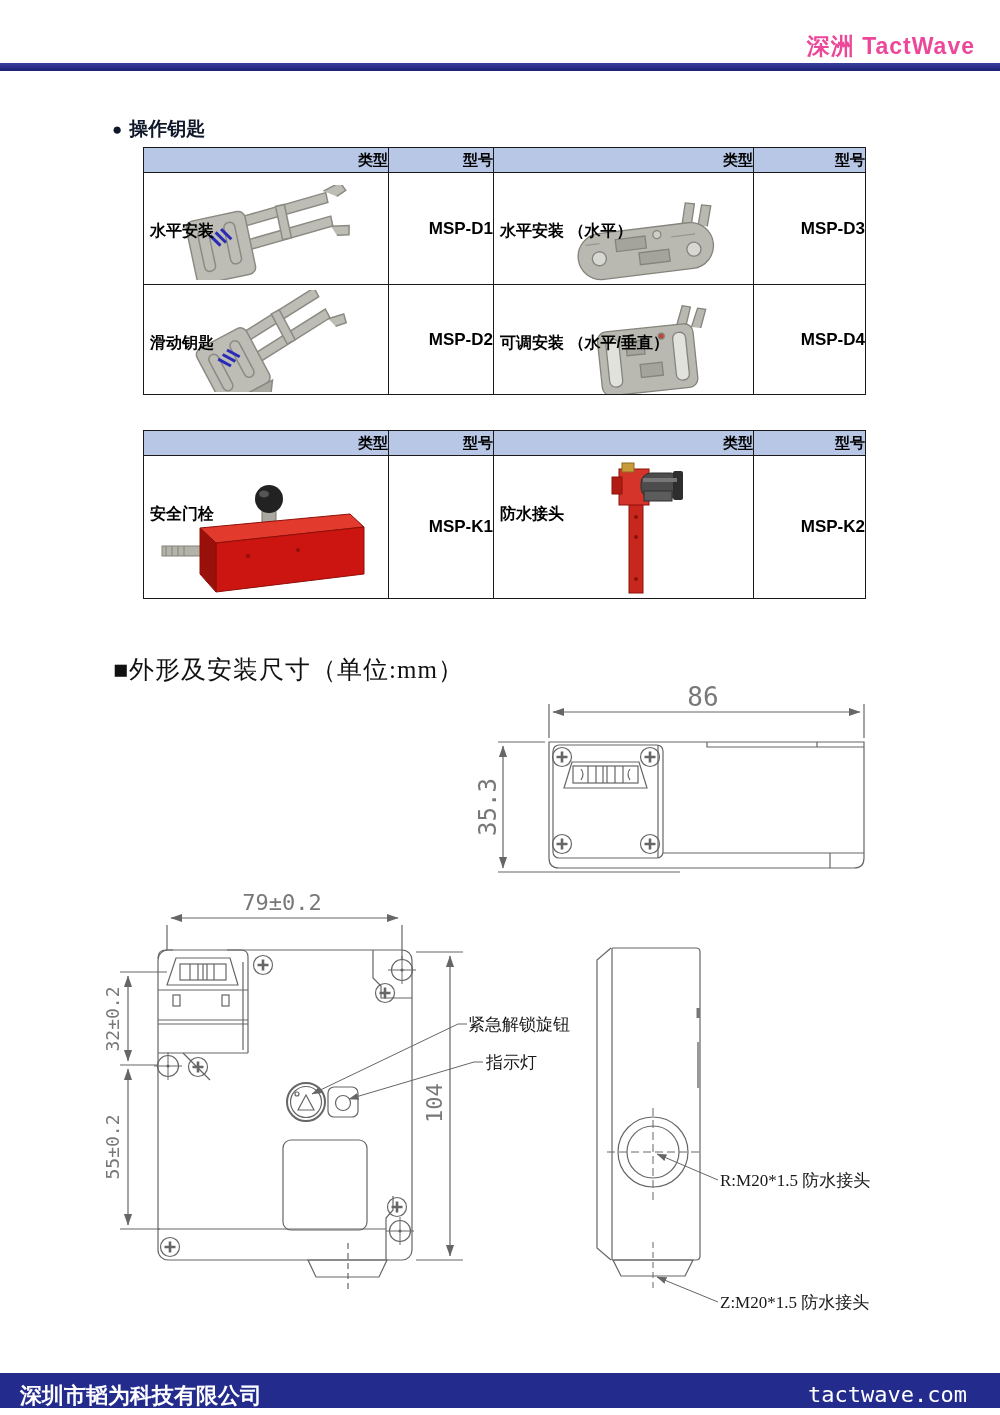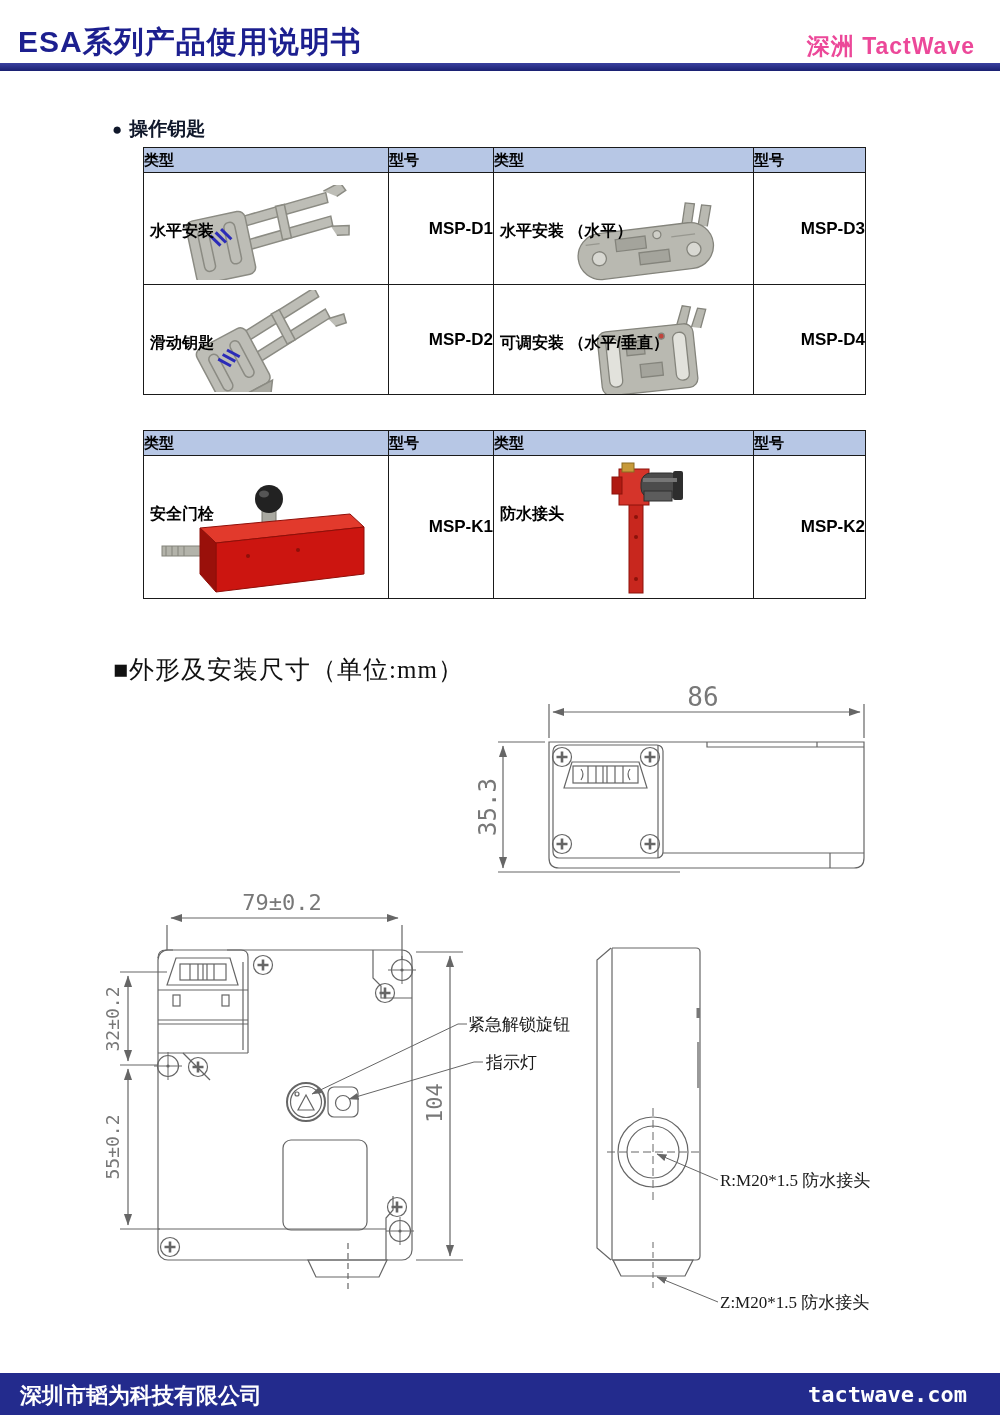--- a/index.html
+++ b/index.html
@@ -19,45 +19,44 @@
   
   .sec-keys { position:absolute; left:112px; top:116px; font-size:19px; font-weight:600; color:#0f172a; }
   .sec-keys .bullet { font-size:17px; margin-right:7px; }
   .sec-dims { position:absolute; left:113px; top:634px; font-size:25px; color:#111;
               font-family:"Liberation Serif","DejaVu Serif",serif; letter-spacing:1px;margin-top:19px; }
 
   
   table.spec { position:absolute; left:143px; border-collapse:collapse; table-layout:fixed;
                width:722px; background:#fff; }
   table.spec th, table.spec td { border:1px solid #1a1a1a; overflow:hidden; }
-  table.spec th { background:#b7c7e5; font-size:15px; font-weight:bold; height:25px; text-align:left; }
+  table.spec th { background:#b7c7e5; font-size:15px; font-weight:bold; height:25px; text-align:right; }
   td.model { text-align:right; vertical-align:middle; font-size:17px; font-weight:bold; }
   td.type  { position:relative; vertical-align:top; }
   td.type .tlabel { position:absolute; left:6px; top:4px; font-size:16px; font-weight:700; z-index:2;margin-top:44px; }
   td.type svg { position:absolute; }
   #table-mount { top:147px; }
   #table-key   { top:430px; }
 
   
   #drawings { position:absolute; left:0; top:675px; }
   .dim { fill:#787878; font-family:"DejaVu Sans Mono","Liberation Mono",monospace; }
   .cadlabel { fill:#1a1a1a; font-size:17px; font-family:"Liberation Serif","DejaVu Serif",serif; }
 
   
-  .footer { position:absolute; left:0; top:1373px; width:1000px; height:42px; background:#232b8d; }
+  .footer { position:absolute; left:0; top:1373px; width:1000px; height:35px; background:#232b8d; }
   .footer .company { position:absolute; left:20px; top:8px; font-size:22px; font-weight:bold; color:#fff; }
   .footer .site { position:absolute; right:33px; top:9px; font-size:22px; color:#fff;
-                  font-family:"DejaVu Sans Mono","Liberation Mono",monospace;font-weight:bold; }
+                  font-family:"DejaVu Sans Mono","Liberation Mono",monospace; }
 </style>
 </head>
 <body>
 
 <div class="page">
 
-  <div class="hdr-title">ESA系列产品使用说明书</div>
   <div class="hdr-brand">深洲 TactWave</div>
   <div class="hdr-rule"></div>
 
   <div class="sec-keys">
     <span class="bullet">●</span><span>操作钥匙</span>
   </div>
 
   <table class="spec" id="table-mount">
     <colgroup>
         <col style="width:245px">

